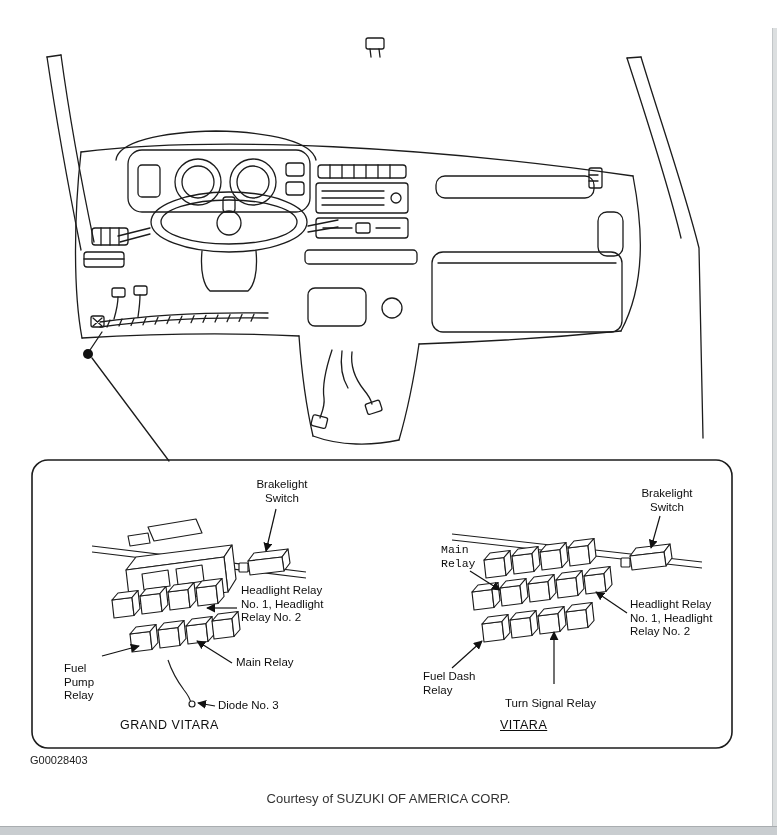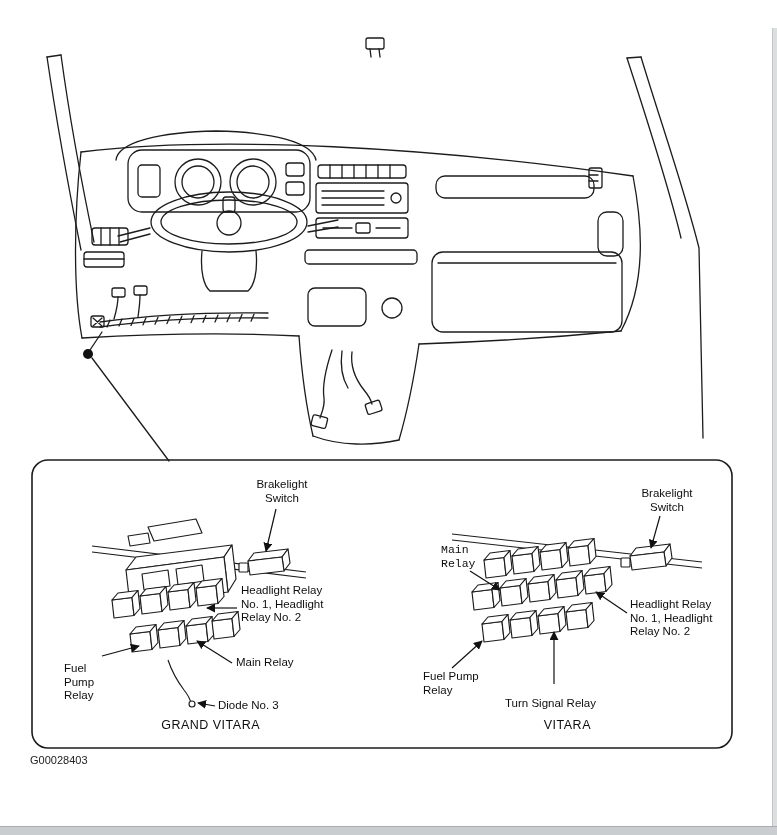--- a/index.html
+++ b/index.html
@@ -18,21 +18,21 @@
     font-size:15px;color:#1b1b1b;padding-left:9px;letter-spacing:.2px;
   }
   svg.art{position:absolute;left:0;top:0;}
   .label{
     position:absolute;white-space:pre-line;
     font-size:11.5px;line-height:1.18;color:#0e0e0e;
   }
   .label.center{text-align:center;}
   .caption{
     position:absolute;font-size:12.5px;letter-spacing:.5px;color:#0e0e0e;
-    text-align:right;
+    text-align:left;
   }
   .figcode{position:absolute;left:30px;top:754px;font-size:11px;color:#222;}
   .courtesy{
     position:absolute;left:0;top:791px;width:777px;text-align:center;
     font-size:13px;color:#333;
   }
   .hscroll{
     position:absolute;left:0;bottom:0;width:777px;height:8px;
     background:#c9cdd0;border-top:1px solid #a9adb0;
   }
@@ -227,22 +227,23 @@
   <div class="label" style="left:218px;top:699px;">Diode No. 3</div>
   <div class="caption" style="left:120px;top:718px;width:140px;">GRAND VITARA</div>
 
   <div class="label center" style="left:631px;top:487px;width:72px;">Brakelight
 Switch</div>
   <div class="label" style="left:441px;top:543px;width:42px;font-family:Liberation Mono, monospace;">Main
 Relay</div>
   <div class="label" style="left:630px;top:598px;width:100px;">Headlight Relay
 No. 1, Headlight
 Relay No. 2</div>
-  <div class="label" style="left:423px;top:670px;width:70px;">Fuel Pump
+  <div class="label" style="left:423px;top:670px;width:70px;">Fuel Dash
 Relay</div>
   <div class="label" style="left:505px;top:656px;margin-top:41px;">Turn Signal Relay</div>
-  <div class="caption" style="left:511px;top:718px;width:80px;">VITARA</div>
+  <div class="caption" style="left:500px;top:718px;width:80px;text-decoration:underline;">VITARA</div>
 
   <div class="figcode">G00028403</div>
+  <div class="courtesy">Courtesy of SUZUKI OF AMERICA CORP.</div>
 
   <div class="vscroll"></div>
   <div class="hscroll"></div>
 </div>
 
 </body></html>

